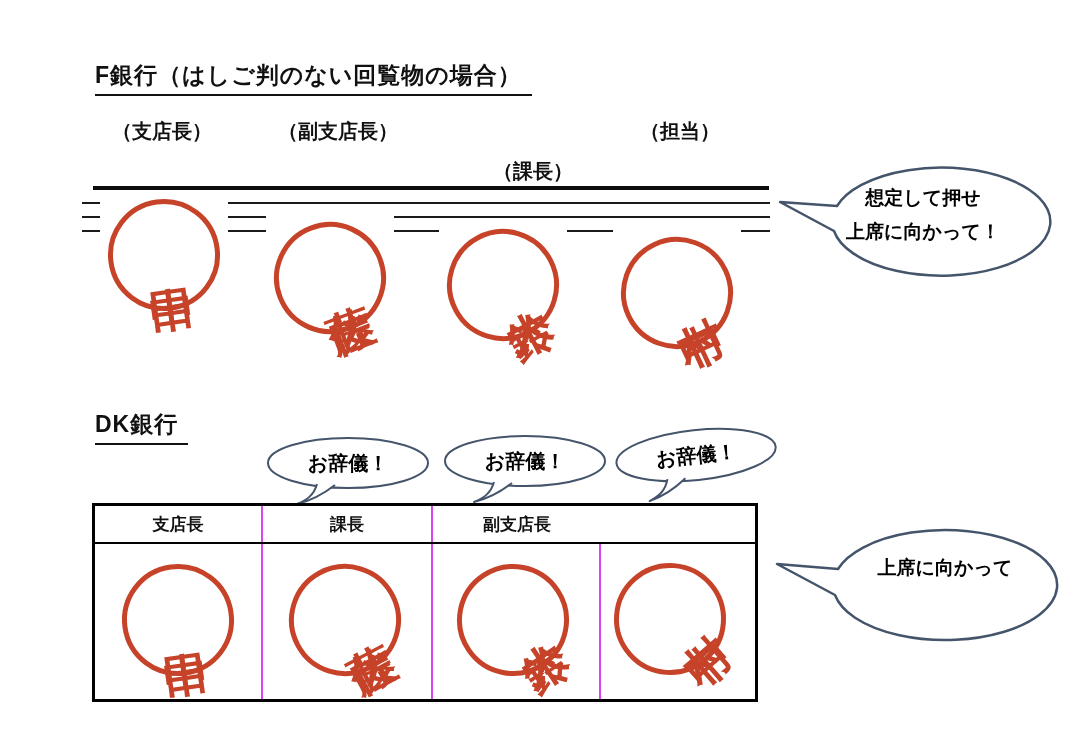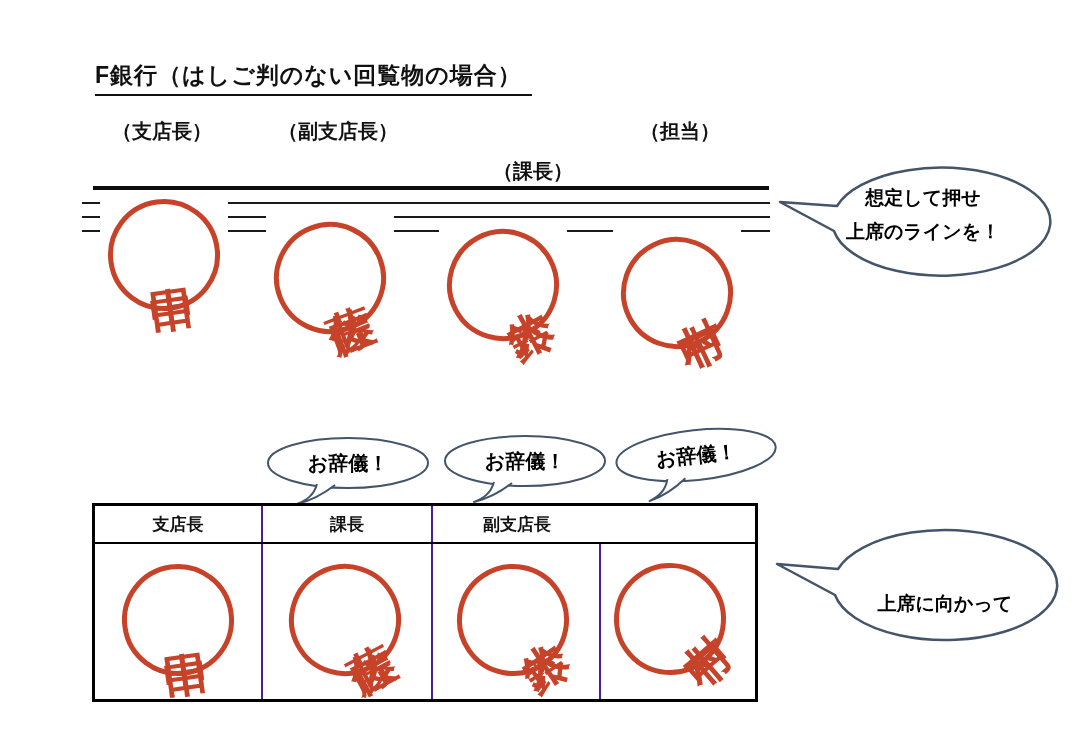--- a/index.html
+++ b/index.html
@@ -51,41 +51,41 @@
   
   .callout{position:absolute;}
   .callout svg{display:block;}
   .callout-text{
     position:absolute;text-align:center;font-weight:bold;font-size:19px;line-height:34px;
     white-space:nowrap;color:#000;
   }
   #callout-f{left:778px;top:160px;width:292px;height:130px;}
   #callout-f .callout-text{left:40px;top:21px;width:210px;}
   #callout-dk{left:775px;top:518px;width:300px;height:134px;}
-  #callout-dk .callout-text{left:65px;top:33px;width:210px;margin-top:36px;}
+  #callout-dk .callout-text{left:65px;top:33px;width:210px;}
   
   .bow-bubble{position:absolute;width:172px;height:72px;}
   .bow-bubble svg{display:block;}
   .bow-text{
     position:absolute;left:6px;top:14px;width:160px;text-align:center;
     font-size:20px;font-weight:bold;line-height:26px;white-space:nowrap;color:#000;
   }
   #bow-1{left:262px;top:436px;}
   #bow-2{left:439px;top:434px;}
   #bow-3{left:611px;top:428px;transform:rotate(-6deg);}
   
   #dk-table{
     position:absolute;left:92px;top:503px;width:666px;box-sizing:border-box;
     border:3px solid #000;background:#fff;
   }
   .dk-row{display:grid;grid-template-columns:168px 170px 168px 154px;}
   .dk-row.header{height:36px;border-bottom:2.5px solid #000;}
   .dk-row.body{height:155px;}
   .dk-cell{
-    border-right:2px solid #4c1d95;display:flex;align-items:center;justify-content:center;
+    border-right:2px solid #d946ef;display:flex;align-items:center;justify-content:center;
     font-size:17px;font-weight:bold;
   }
   .dk-cell:last-child{border-right:none;}
 </style>
 </head>
 <body>
 
 <div id="page">
 
   <div id="f-title" class="sec-title">F銀行（はしご判のない回覧物の場合）</div>
@@ -120,24 +120,25 @@
       <span>中村</span>
     </div>
   </div>
 
   <div id="callout-f" class="callout">
     <svg width="292" height="130" viewBox="0 0 292 130">
       <path d="M 2 42 L 59 46 A 109 54 0 1 1 56 71 Z" fill="#ffffff" stroke="#44546a" stroke-width="2.5" stroke-linejoin="round"></path>
     </svg>
     <div class="callout-text">
       <div>想定して押せ</div>
-      <div>上席のラインを！</div>
-    </div>
-  </div>
-
+      <div>上席に向かって！</div>
+    </div>
+  </div>
+
+  <div id="dk-title" class="sec-title">DK銀行</div>
 
   <div id="bow-1" class="bow-bubble">
     <svg width="172" height="72" viewBox="0 0 172 72">
       <ellipse cx="86" cy="27" rx="80" ry="25" fill="#ffffff" stroke="#44546a" stroke-width="2"></ellipse>
       <path d="M55 48 C 52 59 45 64 35 68 C 52 64 64 56 73 49" fill="#ffffff" stroke="#44546a" stroke-width="2" stroke-linejoin="round"></path>
     </svg>
     <div class="bow-text">お辞儀！</div>
   </div>
   <div id="bow-2" class="bow-bubble">
     <svg width="172" height="72" viewBox="0 0 172 72">

